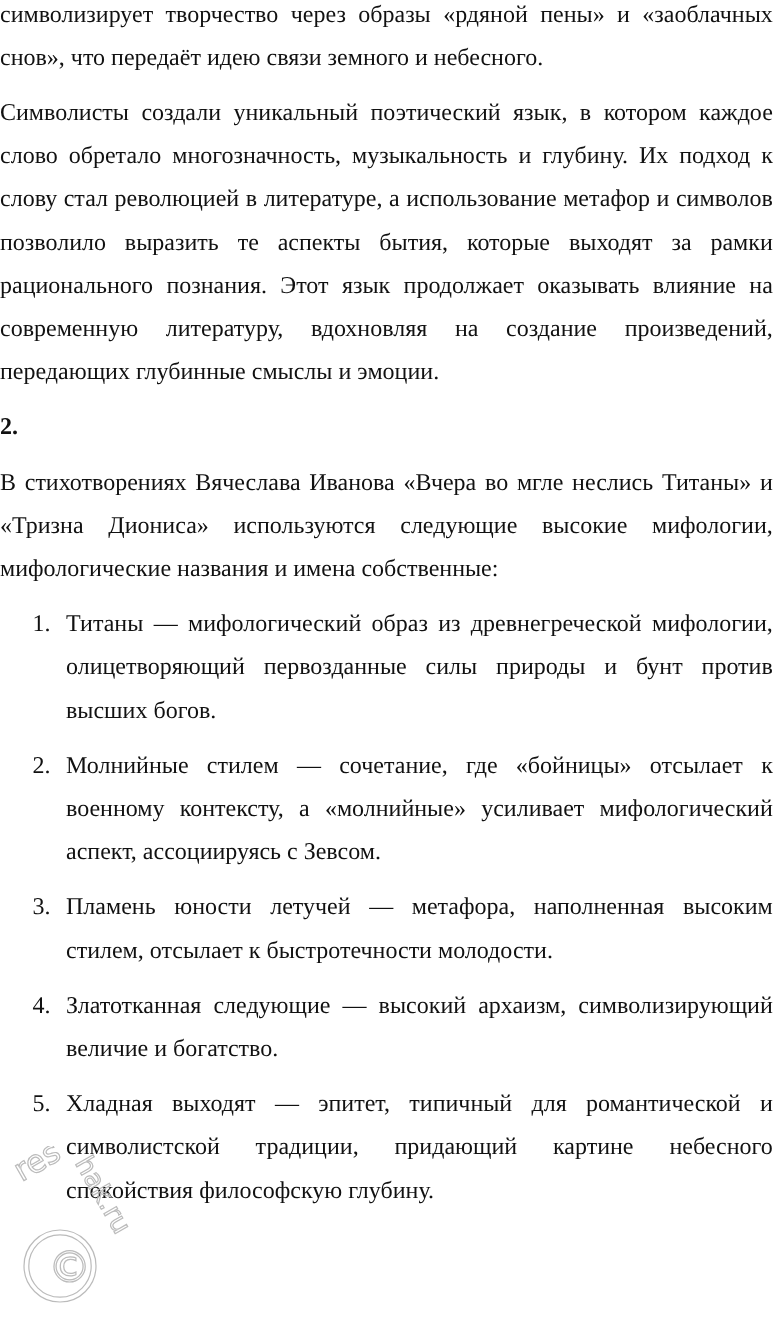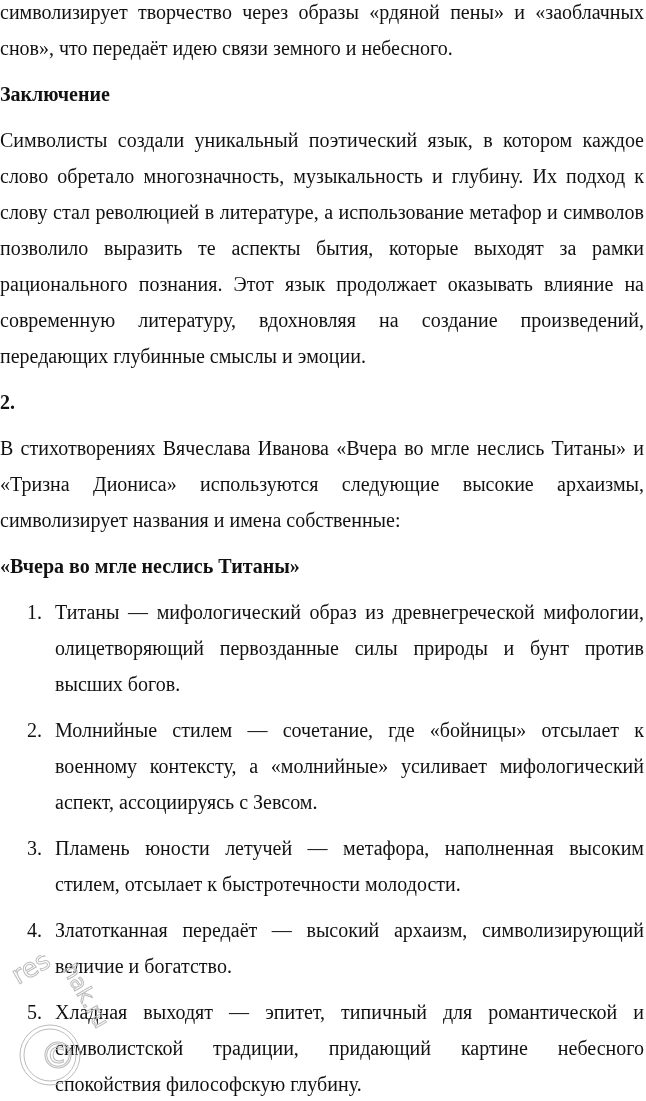--- a/index.html
+++ b/index.html
@@ -15,30 +15,28 @@
   li { position: relative; padding-left: 55px; margin: 0 0 10px 0; line-height: 36px; text-align: justify; text-align-last: left; }
   li .num { position: absolute; left: 27px; top: 0; }
   li b { font-weight: normal; }
   .wm { position: absolute; left: 10px; top: 955px; width: 140px; height: 140px; pointer-events: none; }
 </style>
 </head>
 <body>
 
 <div class="doc">
   <p>символизирует творчество через образы «рдяной пены» и «заоблачных снов», что передаёт идею связи земного и небесного.</p>
-  <p class="h">Заключение</p>
   <p>Символисты создали уникальный поэтический язык, в котором каждое слово обретало многозначность, музыкальность и глубину. Их подход к слову стал революцией в литературе, а использование метафор и символов позволило выразить те аспекты бытия, которые выходят за рамки рационального познания. Этот язык продолжает оказывать влияние на современную литературу, вдохновляя на создание произведений, передающих глубинные смыслы и эмоции.</p>
   <p class="h">2.</p>
-  <p>В стихотворениях Вячеслава Иванова «Вчера во мгле неслись Титаны» и «Тризна Диониса» используются следующие высокие архаизмы, символизирует названия и имена собственные:</p>
-  <p class="h">«Вчера во мгле неслись Титаны»</p>
+  <p>В стихотворениях Вячеслава Иванова «Вчера во мгле неслись Титаны» и «Тризна Диониса» используются следующие высокие мифологии, мифологические названия и имена собственные:</p>
   <ol>
     <li><span class="num">1.</span><b>Титаны</b><span> — мифологический образ из древнегреческой мифологии, олицетворяющий первозданные силы природы и бунт против высших богов.</span></li>
     <li><span class="num">2.</span><b>Молнийные стилем</b><span> — сочетание, где «бойницы» отсылает к военному контексту, а «молнийные» усиливает мифологический аспект, ассоциируясь с Зевсом.</span></li>
     <li><span class="num">3.</span><b>Пламень юности летучей</b><span> — метафора, наполненная высоким стилем, отсылает к быстротечности молодости.</span></li>
-    <li><span class="num">4.</span><b>Златотканная передаёт</b><span> — высокий архаизм, символизирующий величие и богатство.</span></li>
+    <li><span class="num">4.</span><b>Златотканная следующие</b><span> — высокий архаизм, символизирующий величие и богатство.</span></li>
     <li><span class="num">5.</span><b>Хладная выходят</b><span> — эпитет, типичный для романтической и символистской традиции, придающий картине небесного спокойствия философскую глубину.</span></li>
   </ol>
 </div>
 
 <svg class="wm" viewBox="0 0 140 140">
   <g fill="none" stroke="#bbbbbb" stroke-width="1">
     <circle cx="40" cy="100" r="30"></circle>
     <circle cx="40" cy="100" r="26"></circle>
     <text x="30" y="113" font-family="DejaVu Sans, sans-serif" font-size="36" fill="none" stroke="#bbbbbb">©</text>
     <text x="8" y="30" font-family="DejaVu Sans, sans-serif" font-size="26" fill="none" stroke="#bbbbbb" transform="rotate(-30 8 30)">res</text>

